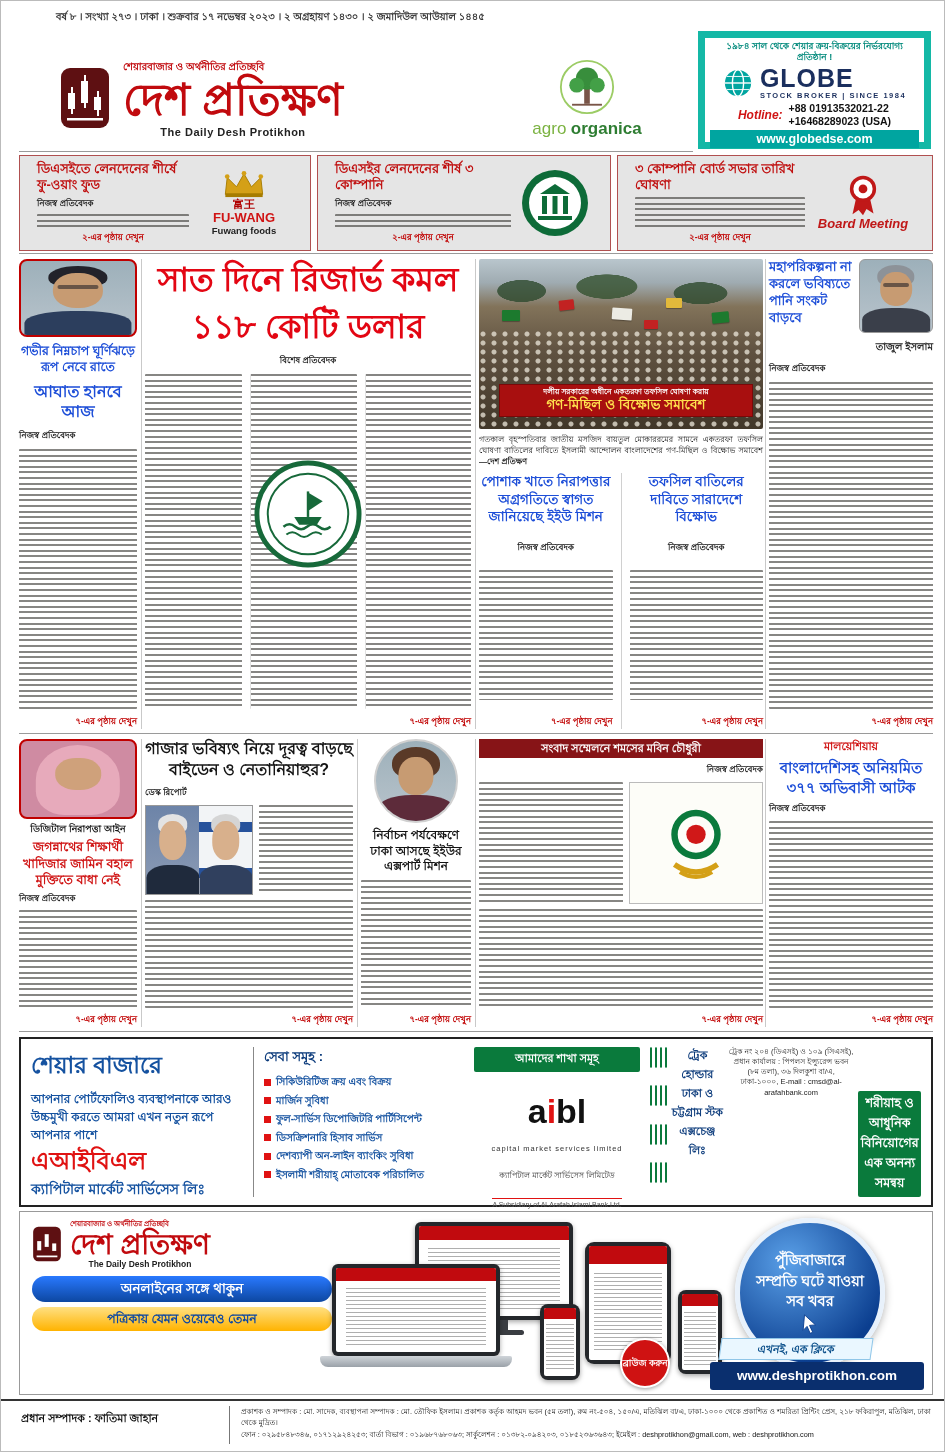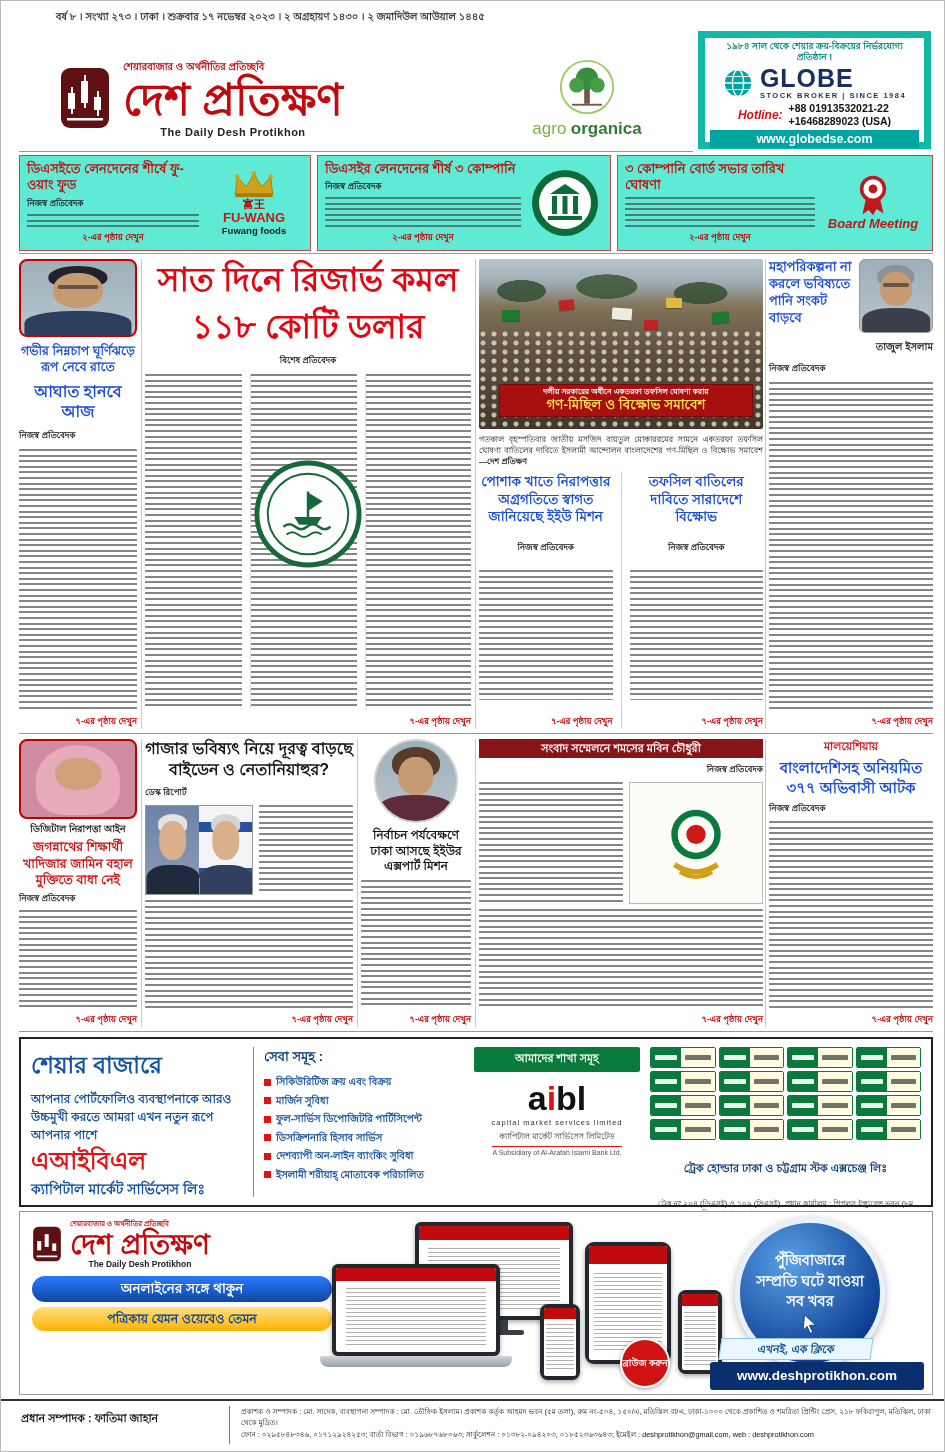--- a/index.html
+++ b/index.html
@@ -42,21 +42,21 @@
   .g-row{display:flex;align-items:center;justify-content:center;gap:7px;}
   .g-brand{font-size:25px;font-weight:800;color:#1b2f5e;line-height:1;letter-spacing:1px;}
   .g-sub{font-size:7.5px;font-weight:bold;color:#1b2f5e;letter-spacing:1.5px;text-align:center;}
   .g-hot{display:flex;align-items:center;justify-content:center;gap:6px;}
   .g-hlabel{color:#d01414;font-weight:bold;font-size:12px;font-style:italic;}
   .g-phone{font-size:10.5px;font-weight:bold;color:#111;line-height:1.25;}
   .g-web{margin-top:auto;background:#00a5a0;color:#fff;font-weight:bold;font-size:12.5px;text-align:center;padding:2px 0;}
 
   
   .brief{position:absolute;top:154px;height:96px;border:1px solid #b05050;box-sizing:border-box;
-         display:flex;gap:6px;padding:5px 7px;background:#5eead4;}
+         display:flex;gap:6px;padding:5px 17px;background:#e5e5e5;}
   .b-main{flex:1;display:flex;flex-direction:column;gap:3px;min-width:0;}
   .b-hl{font-size:13px;font-weight:bold;color:#c01010;line-height:1.25;}
   .b-link{font-size:8.5px;font-weight:bold;color:#c00000;text-align:center;margin-top:auto;cursor:pointer;}
   .b-logo{display:flex;flex-direction:column;align-items:center;justify-content:center;gap:1px;}
   .fw-cn{font-size:11px;color:#b00000;font-weight:bold;line-height:1;}
   .fw-name{font-size:13px;font-weight:800;color:#d01414;line-height:1;}
   .fw-sub{font-size:9.5px;font-weight:bold;color:#222;}
   .bm-text{font-size:13px;font-weight:bold;font-style:italic;color:#c01818;text-align:center;line-height:1.15;}
 
   
@@ -131,29 +131,29 @@
   .aibl .s1{width:212px;display:flex;flex-direction:column;gap:4px;}
   .a-title{font-size:23px;font-weight:800;color:#1552a0;}
   .a-promo{font-size:12px;font-weight:bold;color:#1552a0;line-height:1.5;}
   .a-brand{font-size:24px;font-weight:800;color:#e01212;line-height:1.1;}
   .a-brand-sub{font-size:14px;font-weight:bold;color:#1552a0;}
   .aibl .s2{width:200px;border-left:1px solid #888;padding-left:10px;display:flex;flex-direction:column;}
   .svc-t{font-size:13px;font-weight:bold;color:#0d3c7c;margin-bottom:5px;}
   .svc{display:flex;align-items:center;gap:5px;margin:3px 0;}
   .blt{width:7px;height:7px;background:#e01212;flex:0 0 auto;}
   .svc span.tx{font-size:10px;font-weight:bold;color:#1552a0;line-height:1.25;}
-  .aibl .s3{width:166px;display:flex;flex-direction:column;align-items:center;gap:3px;}
+  .aibl .s3{width:166px;display:flex;flex-direction:column;align-items:center;gap:16px;}
   .gbar{width:100%;background:#0a7a3c;color:#fff;font-size:11px;font-weight:bold;text-align:center;
         padding:3px 0;border-radius:2px;box-sizing:border-box;}
   .aibl-word{font-size:34px;font-weight:800;color:#111;line-height:1;margin-top:6px;}
   .aibl-word .i{color:#e01212;}
   .a-l1{font-size:7.5px;letter-spacing:1px;color:#333;}
   .a-l2{font-size:8px;color:#333;}
   .a-l3{font-size:7px;color:#555;border-top:1.5px solid #e01212;padding-top:2px;}
-  .aibl .s4{flex:1;display:flex;flex-direction:column;gap:20px;}
+  .aibl .s4{flex:1;display:flex;flex-direction:row;gap:4px;}
   .bgrid{display:grid;grid-template-columns:repeat(4,1fr);gap:3px;}
   .bcell{display:flex;height:19px;border:1px solid #0a7a3c;border-radius:2px;overflow:hidden;}
   .bcell .bn{flex:1;background:#0a7a3c;position:relative;}
   .bcell .bn::after{content:"";position:absolute;inset:7px 4px;background:rgba(255,255,255,.92);border-radius:1px;}
   .bcell .bp{flex:1.1;background:#fffbe0;position:relative;}
   .bcell .bp::after{content:"";position:absolute;inset:7px 4px;background:rgba(40,40,40,.65);border-radius:1px;}
   .trek{font-size:11px;font-weight:bold;color:#0d3c7c;text-align:center;}
   .addr{font-size:7.5px;color:#222;text-align:center;line-height:1.35;}
   .slogan{margin-top:auto;background:#0a7a3c;color:#fff;font-size:12.5px;font-weight:bold;
           text-align:center;padding:3px 0;border-radius:2px;}

